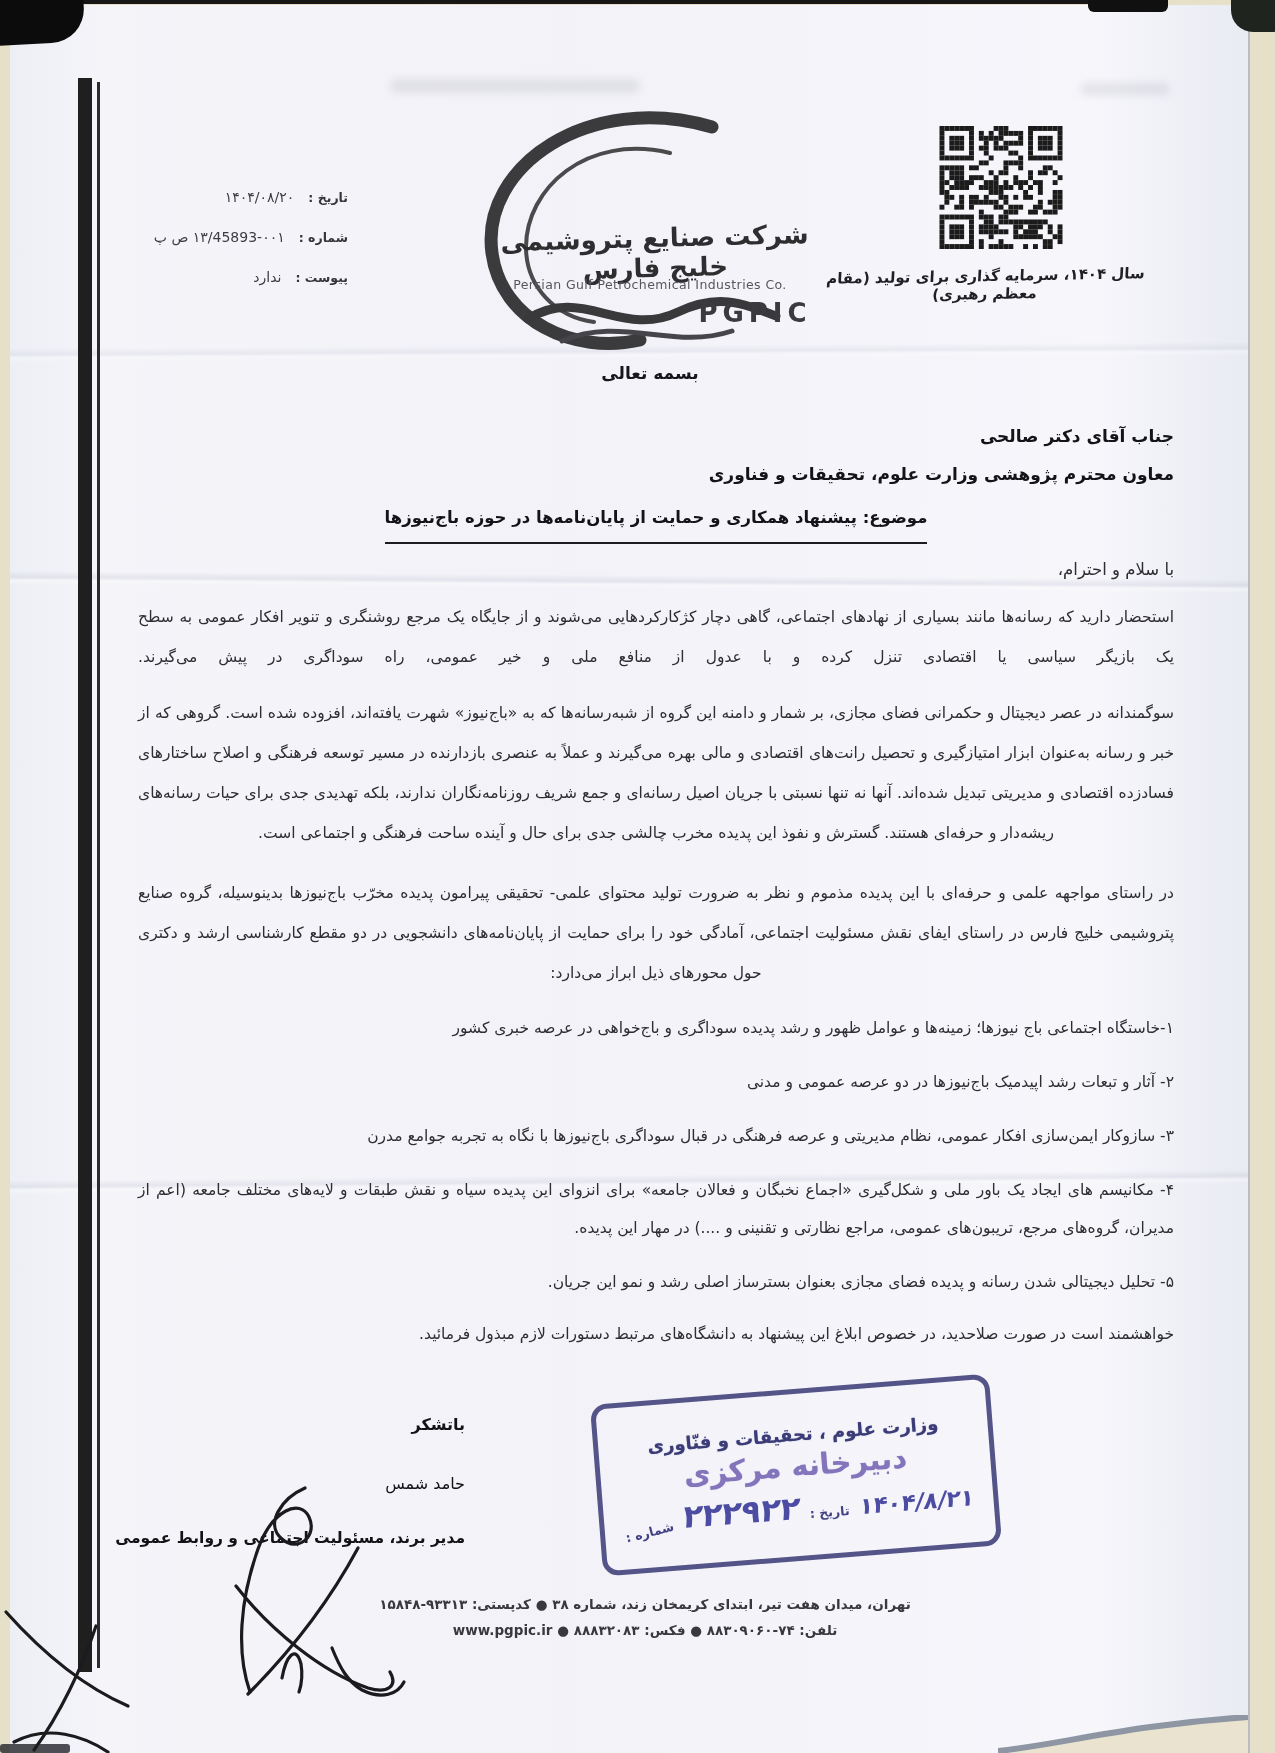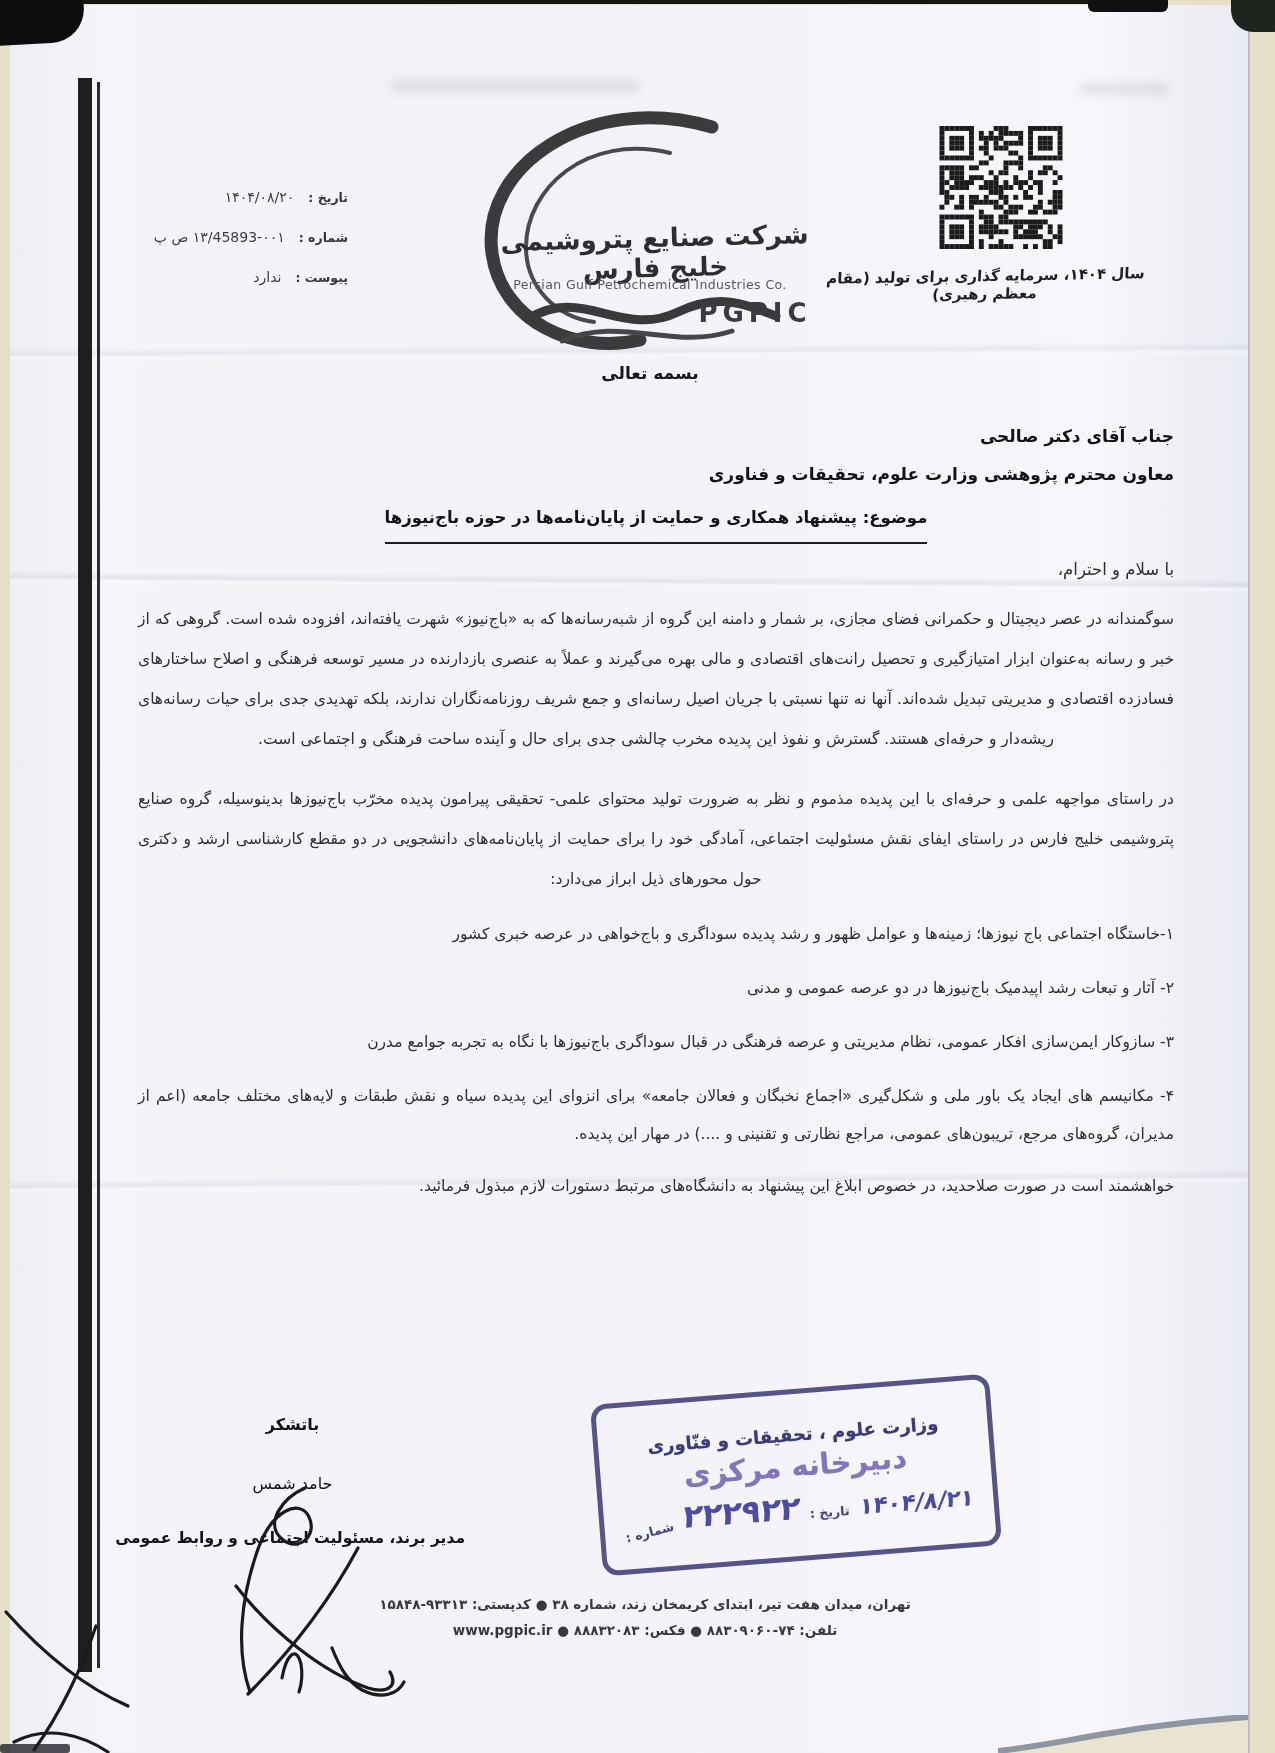--- a/index.html
+++ b/index.html
@@ -55,21 +55,21 @@
   .recipient1{font-size:17px;font-weight:bold;color:#141418;line-height:26px;}
   .recipient2{font-size:17px;font-weight:bold;color:#141418;line-height:26px;margin-top:12px;}
   .subject{margin-top:16px;text-align:center;font-size:16.5px;font-weight:bold;color:#141418;line-height:30px;}
   .subject span{border-bottom:2px solid #1c1c20;padding-bottom:15px;}
   .salutation{margin-top:24px;font-size:16.5px;line-height:26px;}
   .para{margin-top:14px;font-size:15.5px;line-height:40px;text-align:justify;text-align-last:center;}
   .para.first{text-align-last:justify;}
   .point{margin-top:16px;font-size:15.5px;line-height:38px;text-align:justify;text-align-last:right;}
   .closing{margin-top:14px;font-size:15.5px;line-height:38px;text-align:right;}
   
-  .signoff{position:absolute;left:110px;top:1410px;width:345px;text-align:center;direction:rtl;color:#131316;}
+  .signoff{position:absolute;left:110px;top:1410px;width:345px;direction:rtl;color:#131316;}
   .thanks{font-size:16px;font-weight:bold;}
   .signer-name{font-size:16px;font-weight:normal;margin-top:40px;}
   .signer-title{font-size:15.5px;font-weight:bold;margin-top:36px;white-space:nowrap;}
   .signature-svg{position:absolute;left:0;top:0;width:1275px;height:1753px;pointer-events:none;}
   
   .stamp{
     position:absolute;left:586px;top:1384px;width:400px;height:172px;
     transform:rotate(-4.5deg);
     border:5px solid rgba(40,40,104,.85);border-radius:16px;
     display:flex;flex-direction:column;justify-content:center;align-items:center;
@@ -457,26 +457,28 @@
 
     <div class="besmele">بسمه تعالی</div>
 
     <div class="body-wrap">
       <div class="recipient1">جناب آقای دکتر صالحی</div>
       <div class="recipient2">معاون محترم پژوهشی وزارت علوم، تحقیقات و فناوری</div>
       <div class="subject">
         <span>موضوع: پیشنهاد همکاری و حمایت از پایان‌نامه‌ها در حوزه باج‌نیوزها</span>
       </div>
       <div class="salutation">با سلام و احترام،</div>
+      <div class="para first">استحضار دارید که رسانه‌ها مانند بسیاری از نهادهای اجتماعی، گاهی دچار کژکارکردهایی می‌شوند و از جایگاه یک مرجع روشنگری و تنویر افکار عمومی به سطح یک بازیگر سیاسی یا اقتصادی تنزل کرده و با عدول از منافع ملی و خیر عمومی، راه سوداگری در پیش می‌گیرند.</div>
       <div class="para" style="margin-top:16px;">سوگمندانه در عصر دیجیتال و حکمرانی فضای مجازی، بر شمار و دامنه این گروه از شبه‌رسانه‌ها که به «باج‌نیوز» شهرت یافته‌اند، افزوده شده است. گروهی که از خبر و رسانه به‌عنوان ابزار امتیازگیری و تحصیل رانت‌های اقتصادی و مالی بهره می‌گیرند و عملاً به عنصری بازدارنده در مسیر توسعه فرهنگی و اصلاح ساختارهای فسادزده اقتصادی و مدیریتی تبدیل شده‌اند. آنها نه تنها نسبتی با جریان اصیل رسانه‌ای و جمع شریف روزنامه‌نگاران ندارند، بلکه تهدیدی جدی برای حیات رسانه‌های ریشه‌دار و حرفه‌ای هستند. گسترش و نفوذ این پدیده مخرب چالشی جدی برای حال و آینده ساحت فرهنگی و اجتماعی است.</div>
       <div class="para" style="margin-top:20px;">در راستای مواجهه علمی و حرفه‌ای با این پدیده مذموم و نظر به ضرورت تولید محتوای علمی- تحقیقی پیرامون پدیده مخرّب باج‌نیوزها بدینوسیله، گروه صنایع پتروشیمی خلیج فارس در راستای ایفای نقش مسئولیت اجتماعی، آمادگی خود را برای حمایت از پایان‌نامه‌های دانشجویی در دو مقطع کارشناسی ارشد و دکتری حول محورهای ذیل ابراز می‌دارد:</div>
       <div class="point">۱-خاستگاه اجتماعی باج نیوزها؛ زمینه‌ها و عوامل ظهور و رشد پدیده سوداگری و باج‌خواهی در عرصه خبری کشور</div>
       <div class="point">۲- آثار و تبعات رشد اپیدمیک باج‌نیوزها در دو عرصه عمومی و مدنی</div>
       <div class="point">۳- سازوکار ایمن‌سازی افکار عمومی، نظام مدیریتی و عرصه فرهنگی در قبال سوداگری باج‌نیوزها با نگاه به تجربه جوامع مدرن</div>
       <div class="point">۴- مکانیسم های ایجاد یک باور ملی و شکل‌گیری «اجماع نخبگان و فعالان جامعه» برای انزوای این پدیده سیاه و نقش طبقات و لایه‌های مختلف جامعه (اعم از مدیران، گروه‌های مرجع، تریبون‌های عمومی، مراجع نظارتی و تقنینی و ....) در مهار این پدیده.</div>
+      <div class="point">۵- تحلیل دیجیتالی شدن رسانه و پدیده فضای مجازی بعنوان بسترساز اصلی رشد و نمو این جریان.</div>
       <div class="closing">خواهشمند است در صورت صلاحدید، در خصوص ابلاغ این پیشنهاد به دانشگاه‌های مرتبط دستورات لازم مبذول فرمائید.</div>
     </div>
 
     <div class="signoff">
       <div class="thanks">باتشکر</div>
       <div class="signer-name">حامد شمس</div>
       <div class="signer-title">مدیر برند، مسئولیت اجتماعی و روابط عمومی</div>
     </div>
 
     <div class="stamp">

